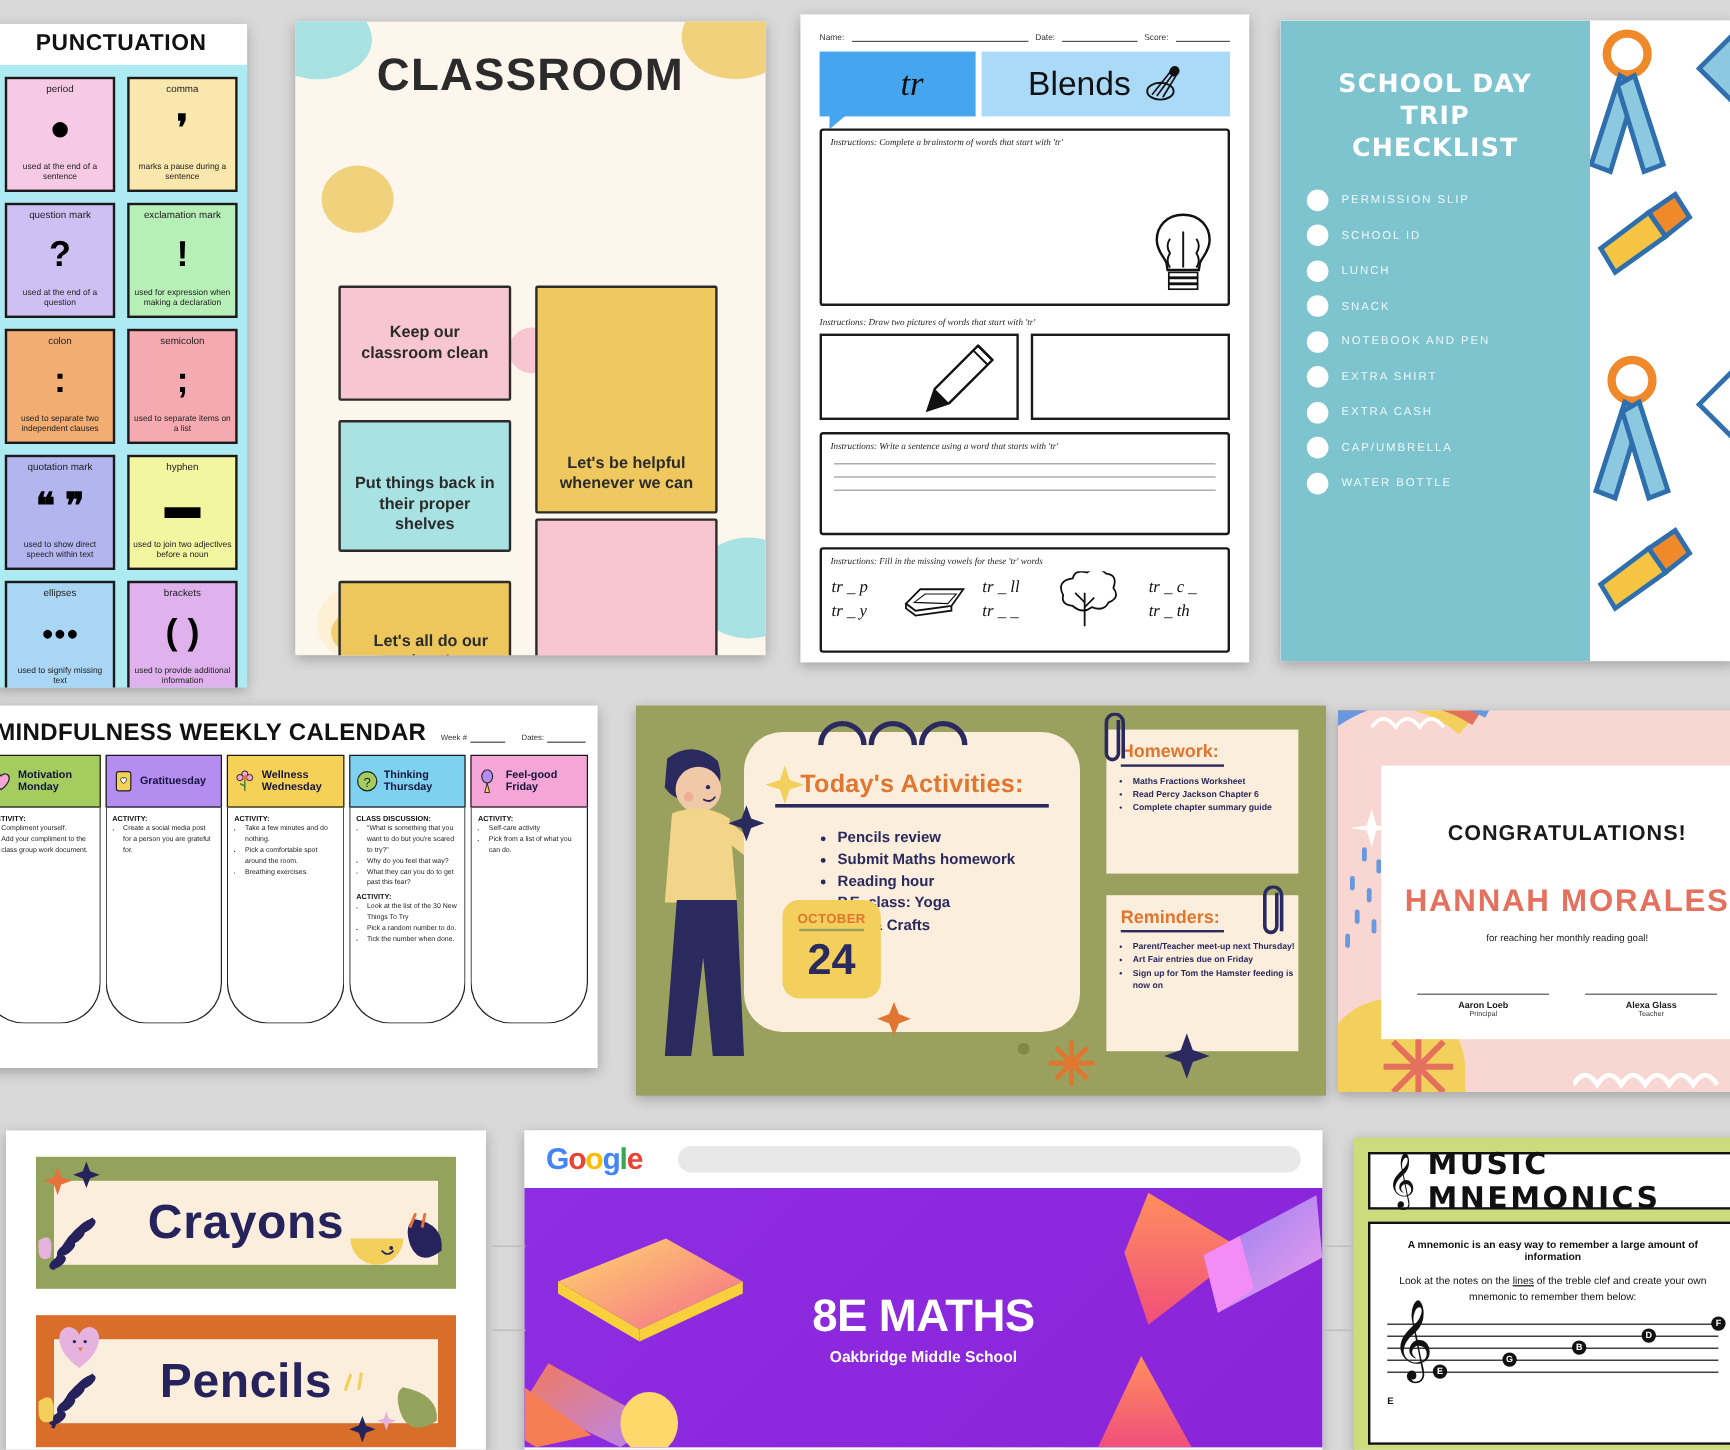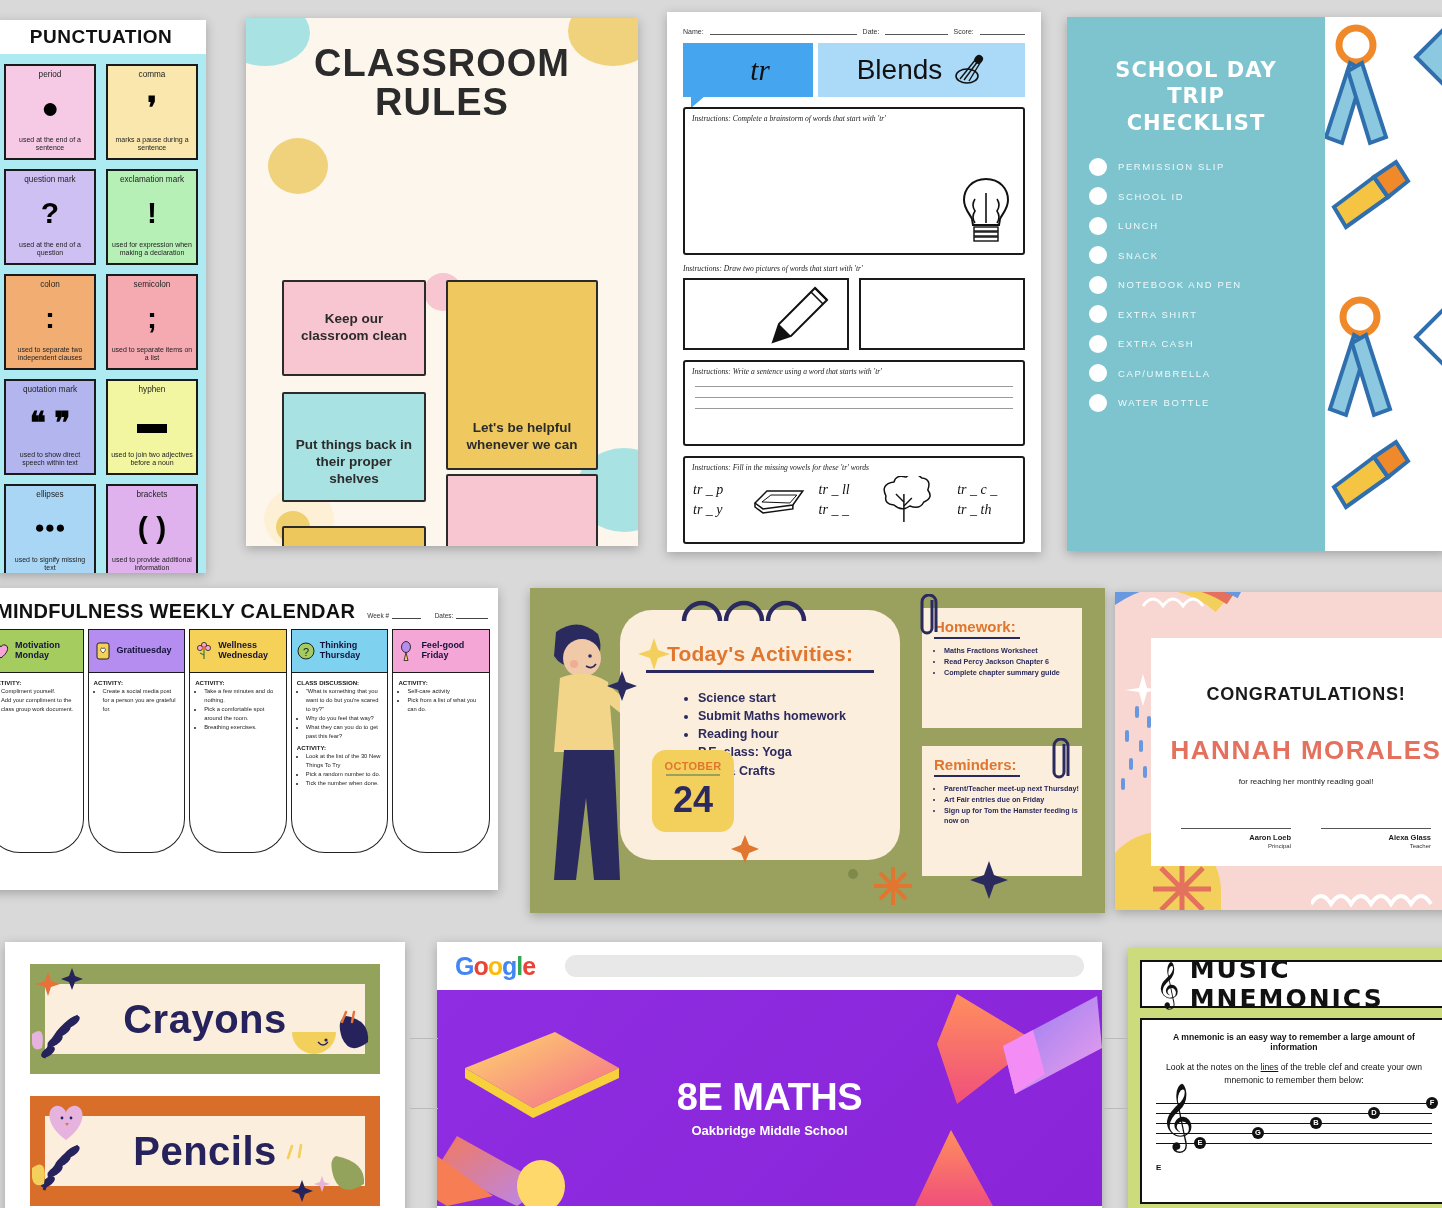--- a/index.html
+++ b/index.html
@@ -118,21 +118,21 @@
 
   
   #cert{ left:1115px; top:592px; width:340px; height:318px; background:#f8d7d2; }
   .ce-inner{ position:absolute; left:36px; top:46px; right:-6px; bottom:44px; background:#fff; }
   .ce-c{ text-align:center; padding-top:46px; font-size:18px; font-weight:900;
          letter-spacing:.8px; color:#1a1a1a; }
   .ce-n{ text-align:center; padding-top:30px; font-size:26px; font-weight:800;
          letter-spacing:1.5px; color:#e4705e; }
   .ce-s{ text-align:center; padding-top:11px; font-size:8px; color:#222; }
   .ce-sigs{ display:flex; justify-content:space-between; padding:42px 30px 0; }
-  .ce-sig{ text-align:right; width:110px; }
+  .ce-sig{ text-align:center; width:110px; }
   .ce-sl{ border-top:1px solid #555; padding-top:4px; }
   .ce-sn{ font-size:7.5px; font-weight:700; color:#1a1a1a; }
   .ce-sr{ font-size:6px; color:#333; margin-top:1px; }
 
   
   #labels{ left:5px; top:942px; width:400px; height:280px; background:#fff; }
   .lb{ margin:22px 25px 0; height:110px; padding:20px 15px; position:relative; }
   .lb .in{ background:#fbeedc; height:100%; display:flex; align-items:center;
            justify-content:center; }
   .lb .in span{ font-size:40px; font-weight:800; color:#26235c; letter-spacing:.5px; }
@@ -239,21 +239,20 @@
   <div class="card" id="rules">
     <div class="blob" style="left:-26px;top:-18px;width:90px;height:66px;background:#a9e2e2;"></div>
     <div class="blob" style="right:-20px;top:-22px;width:90px;height:70px;background:#efd27b;"></div>
     <div class="blob" style="left:22px;top:120px;width:60px;height:56px;background:#efd27b;"></div>
     <div class="blob" style="left:18px;top:470px;width:70px;height:62px;background:#fdf0d4;"></div>
     <div class="blob" style="left:30px;top:493px;width:34px;height:32px;background:#f0cf6f;"></div>
     <div class="blob" style="right:-34px;top:430px;width:96px;height:84px;background:#a9e2e2;"></div>
     <div class="blob" style="left:178px;top:255px;width:38px;height:38px;background:#f7c6d0;"></div>
     <div class="cr-head">
       <div class="cr-t1">CLASSROOM</div>
-      <div class="cr-t2">RULES</div>
     </div>
     <div class="cr-body">
       <div class="cr-box" style="left:36px;top:150px;width:144px;height:96px;background:#f7c6d0;">Keep our classroom clean</div>
       <div class="cr-box" style="left:200px;top:150px;width:152px;height:190px;background:#efc95f;align-items:flex-end;padding-bottom:14px;">Let's be helpful whenever we can</div>
       <div class="cr-box" style="left:36px;top:262px;width:144px;height:110px;background:#a9e2e2;align-items:flex-end;padding-bottom:12px;">Put things back in their proper shelves</div>
       <div class="cr-box" style="left:36px;top:396px;width:144px;height:118px;background:#eec75c;justify-content:flex-start;padding-left:16px;">Let's all do our best!</div>
       <div class="cr-box" style="left:200px;top:344px;width:152px;height:170px;background:#f7c6d0;align-items:flex-end;padding-bottom:14px;">Talk to the teacher if you have a problem</div>
     </div>
   </div>
 
@@ -539,21 +538,21 @@
       <path d="M110 118 q12 8 26 12" stroke="#e58670" stroke-width="13" fill="none" stroke-linecap="round"></path>
     </svg>
 
     <div class="sl-main">
       <svg width="170" height="26" viewBox="0 0 170 26" style="position:absolute;left:58px;top:-15px">
         <path d="M6 26 a18 18 0 0 1 36 0 M48 26 a18 18 0 0 1 36 0 M90 26 a18 18 0 0 1 36 0" fill="none" stroke="#2b2a5e" stroke-width="4.5"></path>
       </svg>
       <div class="sl-t">Today's Activities:</div>
       <div class="sl-ul"></div>
       <ul class="sl-list">
-        <li>Science start</li>
+        <li>Pencils review</li>
         <li>Submit Maths homework</li>
         <li>Reading hour</li>
         <li>P.E. class: Yoga</li>
         <li>Arts &amp; Crafts</li>
       </ul>
       <div class="sl-date">
         <div class="sl-mo">OCTOBER</div>
         <div class="sl-mo-ul"></div>
         <div class="sl-dd">24</div>
       </div>

